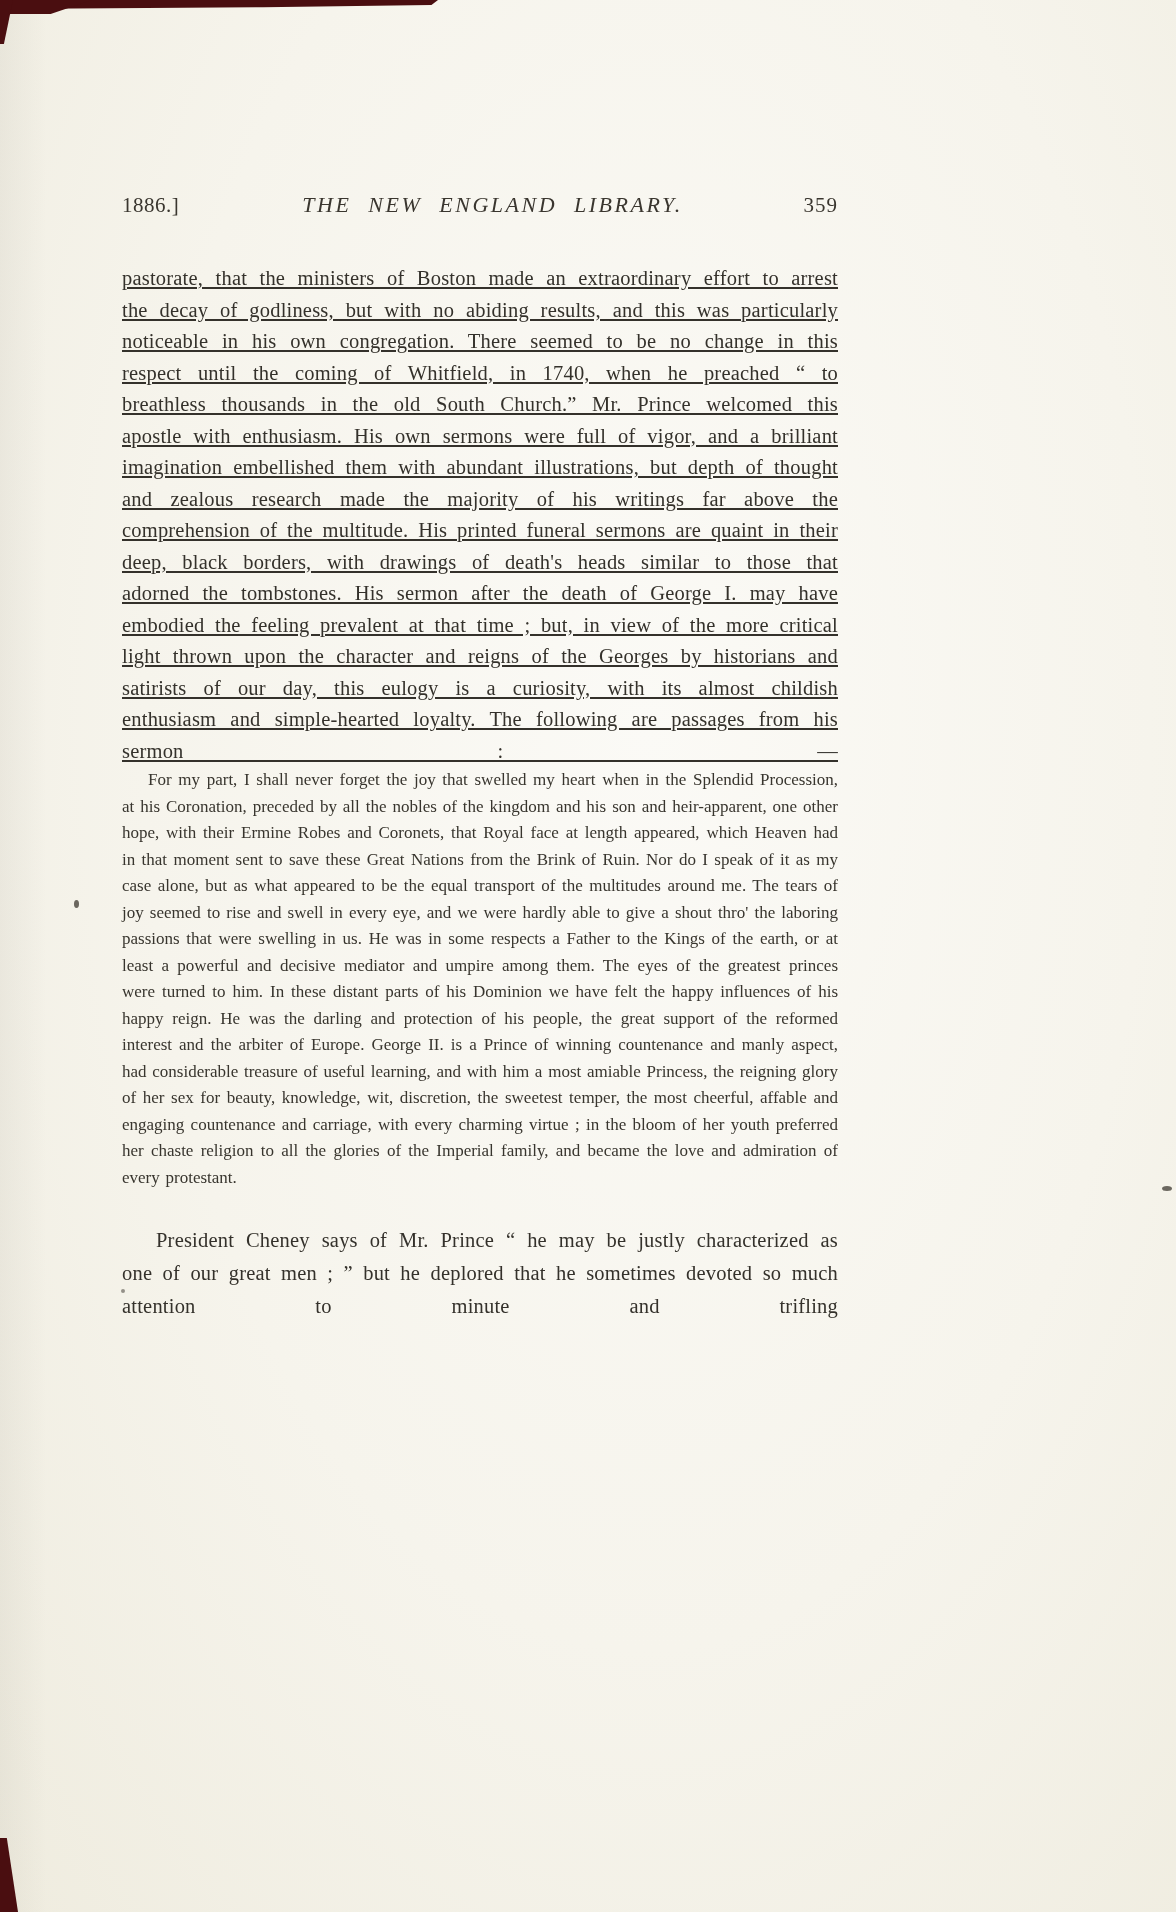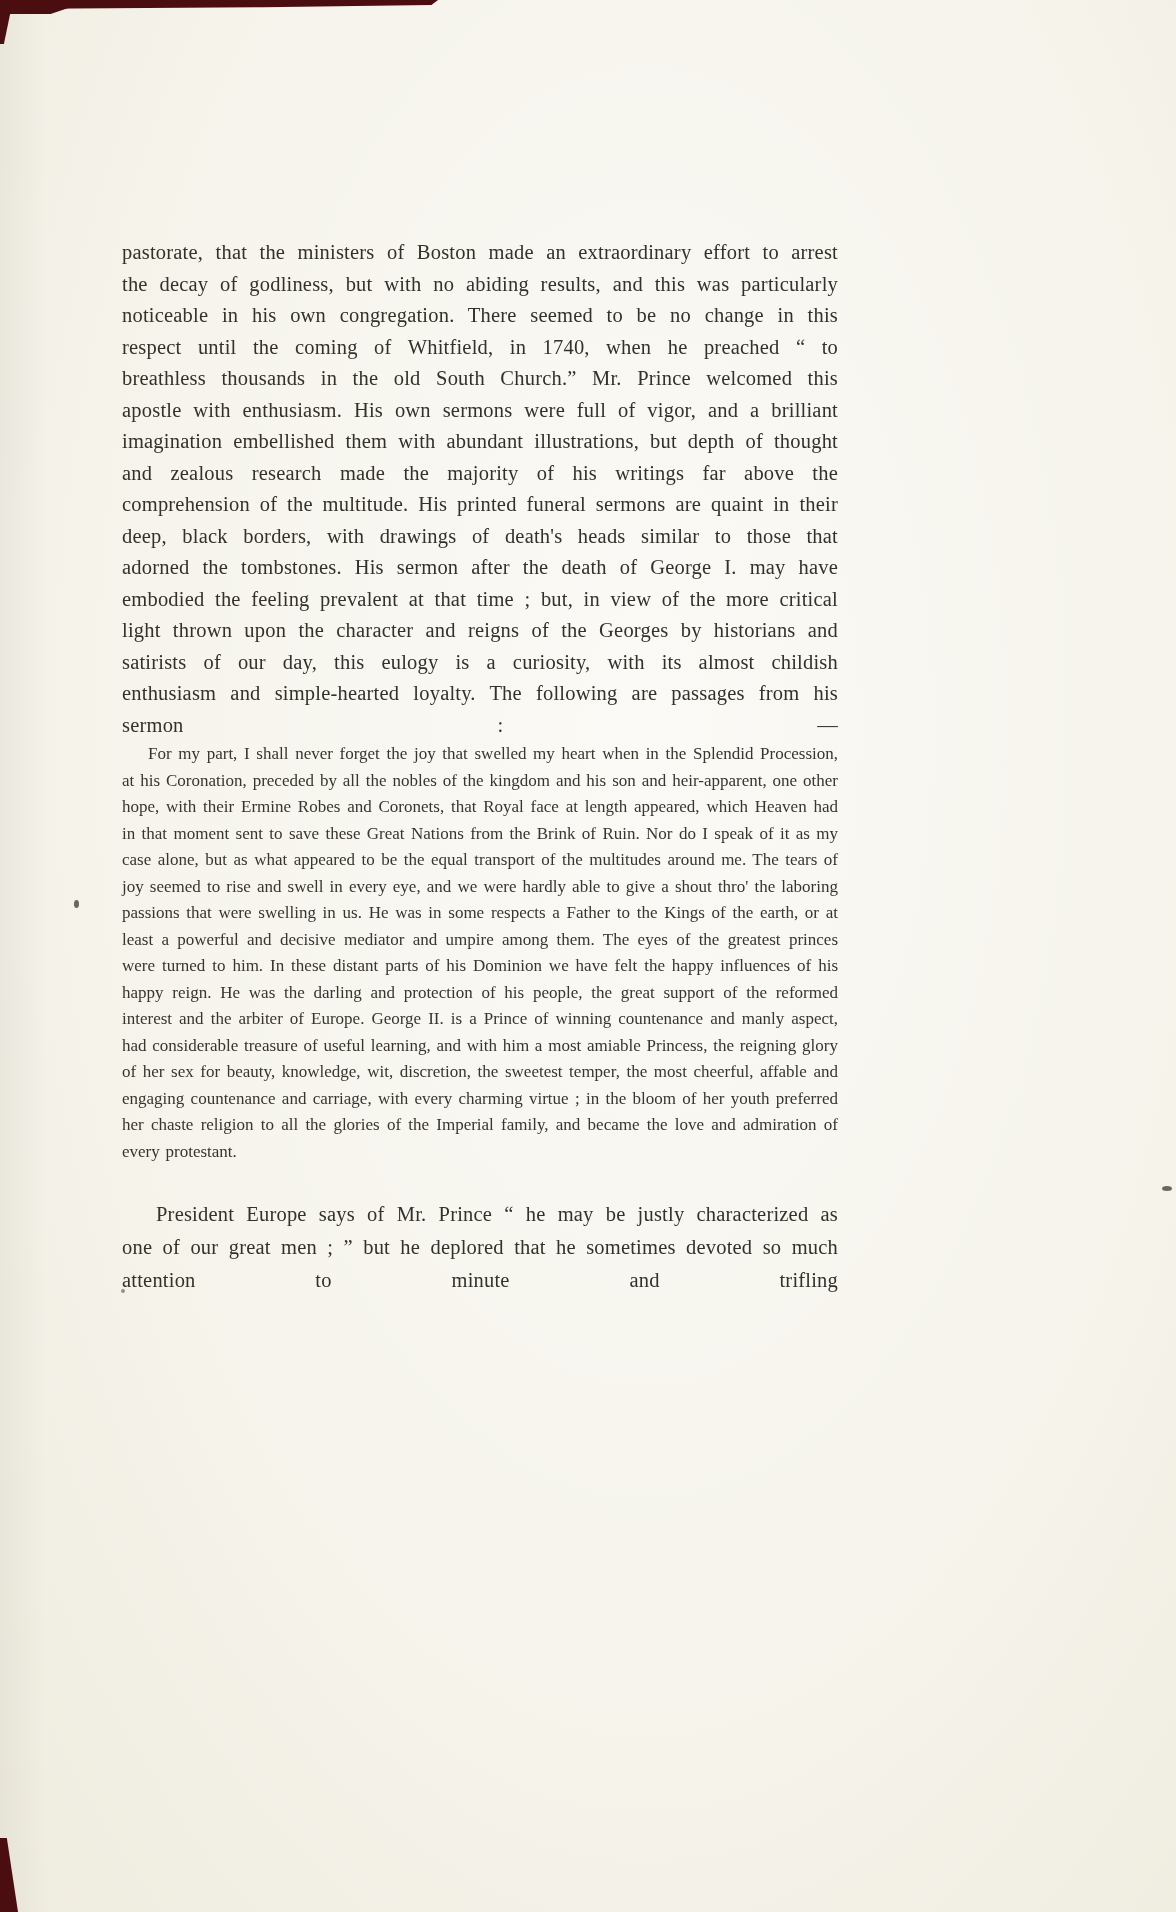--- a/index.html
+++ b/index.html
@@ -68,20 +68,21 @@
   .page-header .pageno { width: 70px; text-align: right; letter-spacing: 1px; }
 
   .body-text {
     margin-top: 45px;
     font-size: 20.5px;
     line-height: 31.5px;
     text-align: justify;
     text-align-last: justify;
     word-spacing: 4px;
     letter-spacing: .2px;
+    text-decoration: underline;
   }
   .quote-text {
     font-size: 17px;
     line-height: 26.5px;
     text-align: justify;
     text-indent: 26px;
     word-spacing: 1.5px;
     color: #38352e;
   }
   .closing-text {
@@ -103,22 +104,27 @@
   <div class="artifact strip-top"></div>
   <div class="artifact strip-top-thick"></div>
   <div class="artifact corner-tl"></div>
   <div class="artifact corner-bl"></div>
   <div class="speck speck-left-margin"></div>
   <div class="speck speck-right-margin"></div>
   <div class="speck speck-quote"></div>
 
   <div class="content">
 
+    <header class="page-header">
+      <span class="year">1886.]</span>
+      <span class="title">THE NEW ENGLAND LIBRARY.</span>
+      <span class="pageno">359</span>
+    </header>
 
     <p class="body-text">pastorate, that the ministers of Boston made an extraordinary effort to arrest the decay of godliness, but with no abiding results, and this was particularly noticeable in his own congregation. There seemed to be no change in this respect until the coming of Whitfield, in 1740, when he preached “ to breathless thousands in the old South Church.”  Mr. Prince welcomed this apostle with enthusiasm.  His own sermons were full of vigor, and a brilliant imagination embellished them with abundant illustrations, but depth of thought and zealous research made the majority of his writings far above the comprehension of the multitude.  His printed funeral sermons are quaint in their deep, black borders, with drawings of death's heads similar to those that adorned the tombstones.  His sermon after the death of George I. may have embodied the feeling prevalent at that time ; but, in view of the more critical light thrown upon the character and reigns of the Georges by historians and satirists of our day, this eulogy is a curiosity, with its almost childish enthusiasm and simple-hearted loyalty.  The following are passages from his sermon : —</p>
 
     <p class="quote-text">For my part, I shall never forget the joy that swelled my heart when in the Splendid Procession, at his Coronation, preceded by all the nobles of the kingdom and his son and heir-apparent, one other hope, with their Ermine Robes and Coronets, that Royal face at length appeared, which Heaven had in that moment sent to save these Great Nations from the Brink of Ruin.  Nor do I speak of it as my case alone, but as what appeared to be the equal transport of the multitudes around me.  The tears of joy seemed to rise and swell in every eye, and we were hardly able to give a shout thro' the laboring passions that were swelling in us.  He was in some respects a Father to the Kings of the earth, or at least a powerful and decisive mediator and umpire among them.  The eyes of the greatest princes were turned to him.  In these distant parts of his Dominion we have felt the happy influences of his happy reign.  He was the darling and protection of his people, the great support of the reformed interest and the arbiter of Europe.  George II. is a Prince of winning countenance and manly aspect, had considerable treasure of useful learning, and with him a most amiable Princess, the reigning glory of her sex for beauty, knowledge, wit, discretion, the sweetest temper, the most cheerful, affable and engaging countenance and carriage, with every charming virtue ; in the bloom of her youth preferred her chaste religion to all the glories of the Imperial family, and became the love and admiration of every protestant.</p>
 
-    <p class="closing-text">President Europe says of Mr. Prince “ he may be justly characterized as one of our great men ; ” but he deplored that he sometimes devoted so much attention to minute and trifling</p>
+    <p class="closing-text">President Cheney says of Mr. Prince “ he may be justly characterized as one of our great men ; ” but he deplored that he sometimes devoted so much attention to minute and trifling</p>
 
   </div>
 
 </div>
 
 </body></html>

